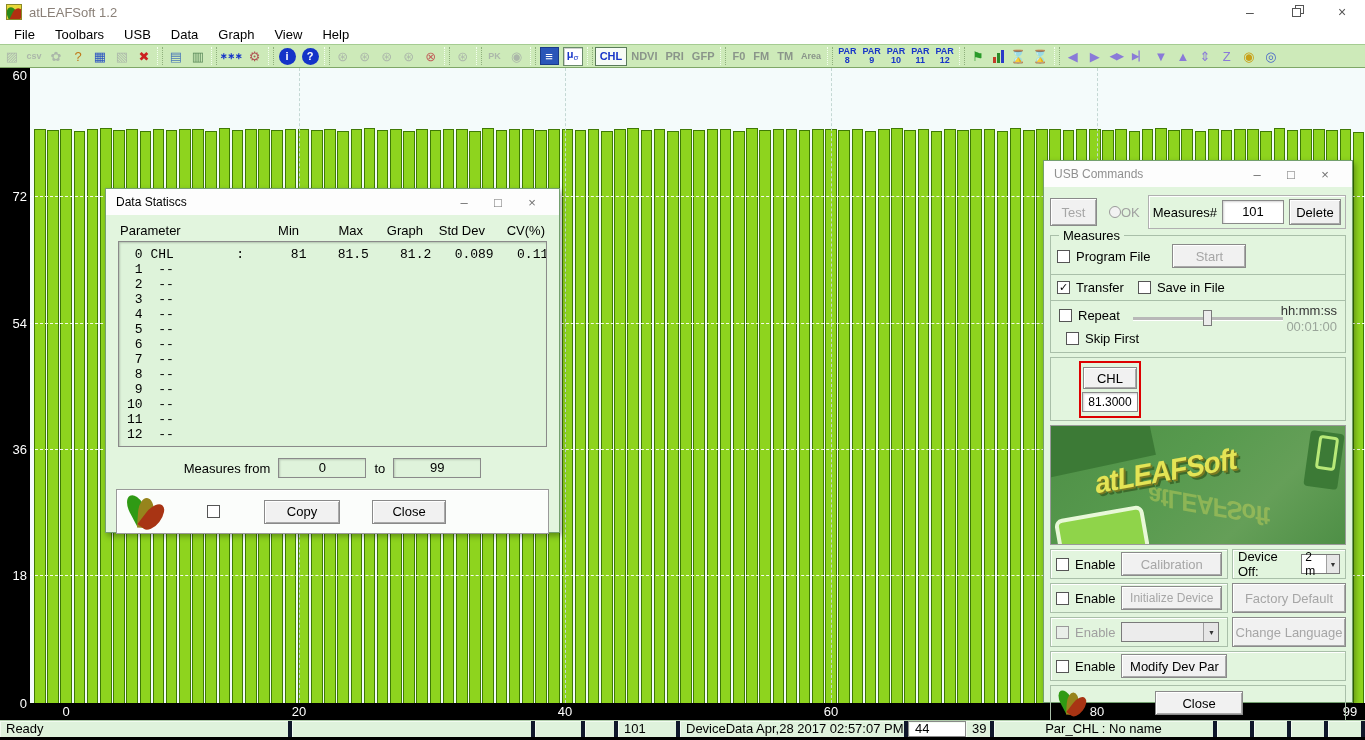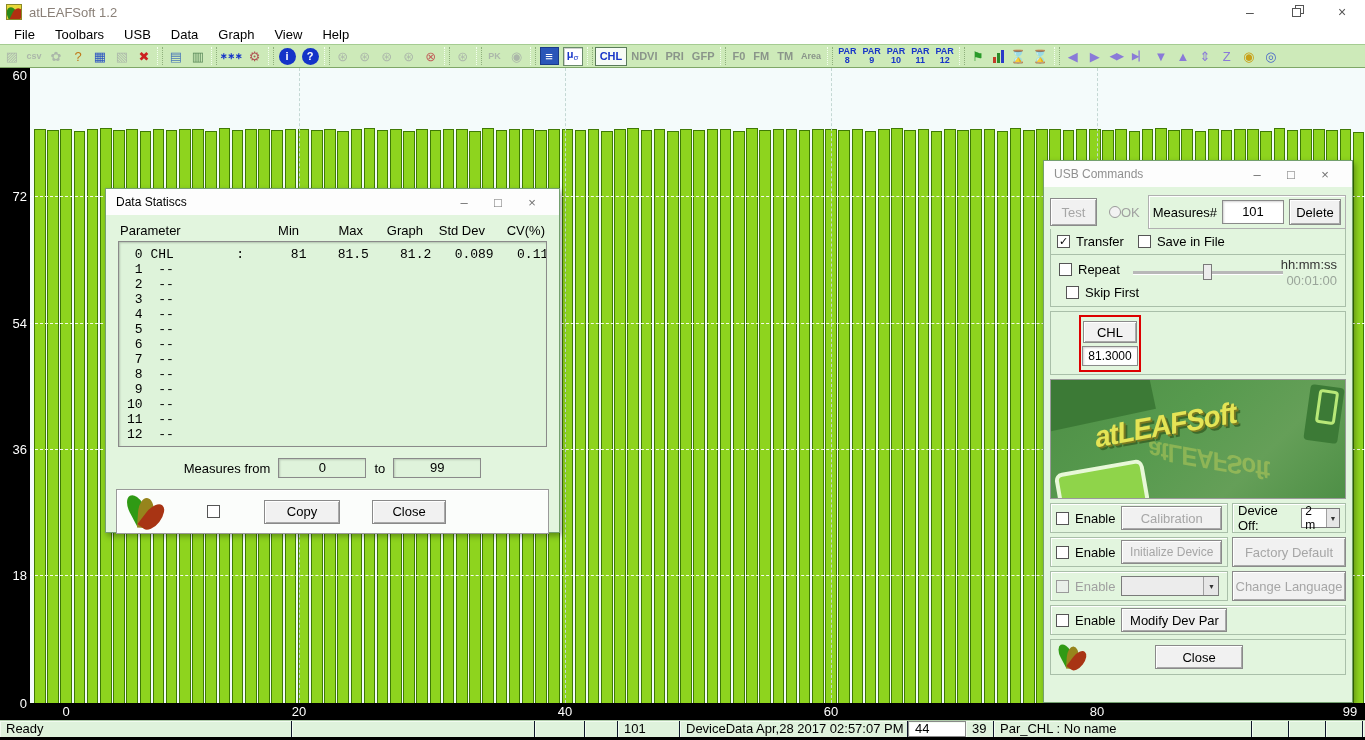--- a/index.html
+++ b/index.html
@@ -117,21 +117,21 @@
   .ebox{border:1px solid #a9bfa9;box-shadow:inset 1px 1px 0 #fff;height:30px;display:flex;
         align-items:center;padding:0 5px;gap:6px;}
   .sel{height:20px;background:#fff;border:1px solid #7a7a7a;display:inline-flex;align-items:center;}
   .sel .v{padding:4px 3px;font-size:12px;}
   .sel .arrow{width:15px;height:18px;background:#e6e6e6;border-left:1px solid #a0a0a0;font-size:7px;
               display:inline-flex;align-items:center;justify-content:center;color:#333;}
   .usb-bottom{border:1px solid #a9bfa9;margin-top:4px;height:36px;display:flex;align-items:center;position:relative;}
   
   .statusbar{position:absolute;left:0;top:720px;width:1365px;height:17px;background:#dff2dc;
              display:flex;border-top:1px solid #b0ccab;}
-  .scell{height:100%;border-right:1px solid #0f172a;box-shadow:inset 1px 1px 0 #f2fbf0;
+  .scell{height:100%;border-right:4px solid #0f172a;box-shadow:inset 1px 1px 0 #f2fbf0;
          padding:0 6px;font-size:13px;line-height:16px;white-space:nowrap;overflow:hidden;flex:none;}
   .scell.inputcell{background:#fff;border:1px solid #8a8a8a;line-height:14px;}
   .bottomedge{position:absolute;left:0;top:737px;width:1365px;height:3px;background:#000;}
 </style>
 </head>
 <body>
 
 <div class="titlebar">
   <div class="app-icon">
       <i class="l1"></i>
@@ -422,20 +422,28 @@
     <div class="usbrow1">
       <div class="b dis" style="width:62px;height:28px">Test</div>
       <span class="radio" style="margin-left:12px"></span>
       <span class="graytxt" style="margin-left:0">OK</span>
       <div class="measgroup">
         <span>Measures#</span>
         <div class="sunken" style="width:62px;height:24px;text-align:center;line-height:22px">101</div>
         <div class="b" style="width:52px;height:26px">Delete</div>
       </div>
     </div>
+    <div class="fieldset">
+      <span class="legend">Measures</span>
+      <div class="lblrow">
+        <span class="cb"></span>
+        <span>Program File</span>
+        <div class="b dis" style="width:74px;height:24px;margin-left:16px">Start</div>
+      </div>
+    </div>
     <div class="xferbox">
       <span class="lblrow">
           <span class="cb checked">✓</span>
         <span>Transfer</span>
         </span>
       <span class="lblrow">
           <span class="cb"></span>
         <span>Save in File</span>
         </span>
     </div>
@@ -521,19 +529,19 @@
 
 <div class="statusbar">
     <div class="scell" style="width: 292px;">Ready</div>
     <div class="scell" style="width: 243px;"></div>
     <div class="scell" style="width: 50px;"></div>
     <div class="scell" style="width: 33px;"></div>
     <div class="scell" style="width: 62px;">101</div>
     <div class="scell" style="width: 228px;">DeviceData  Apr,28 2017 02:57:07 PM</div>
     <div class="scell inputcell" style="width: 58px;">44</div>
     <div class="scell" style="width: 28px;">39</div>
-    <div class="scell" style="width: 258px;">Par_CHL : No name</div>
+    <div class="scell" style="width: 223px; text-align: center;">Par_CHL : No name</div>
     <div class="scell" style="width: 37px;"></div>
     <div class="scell" style="width: 37px;"></div>
     <div class="scell" style="width: 37px;"></div>
     <div class="scell" style="width: 37px;"></div>
   </div>
 <div class="bottomedge"></div>
 
 </body></html>

